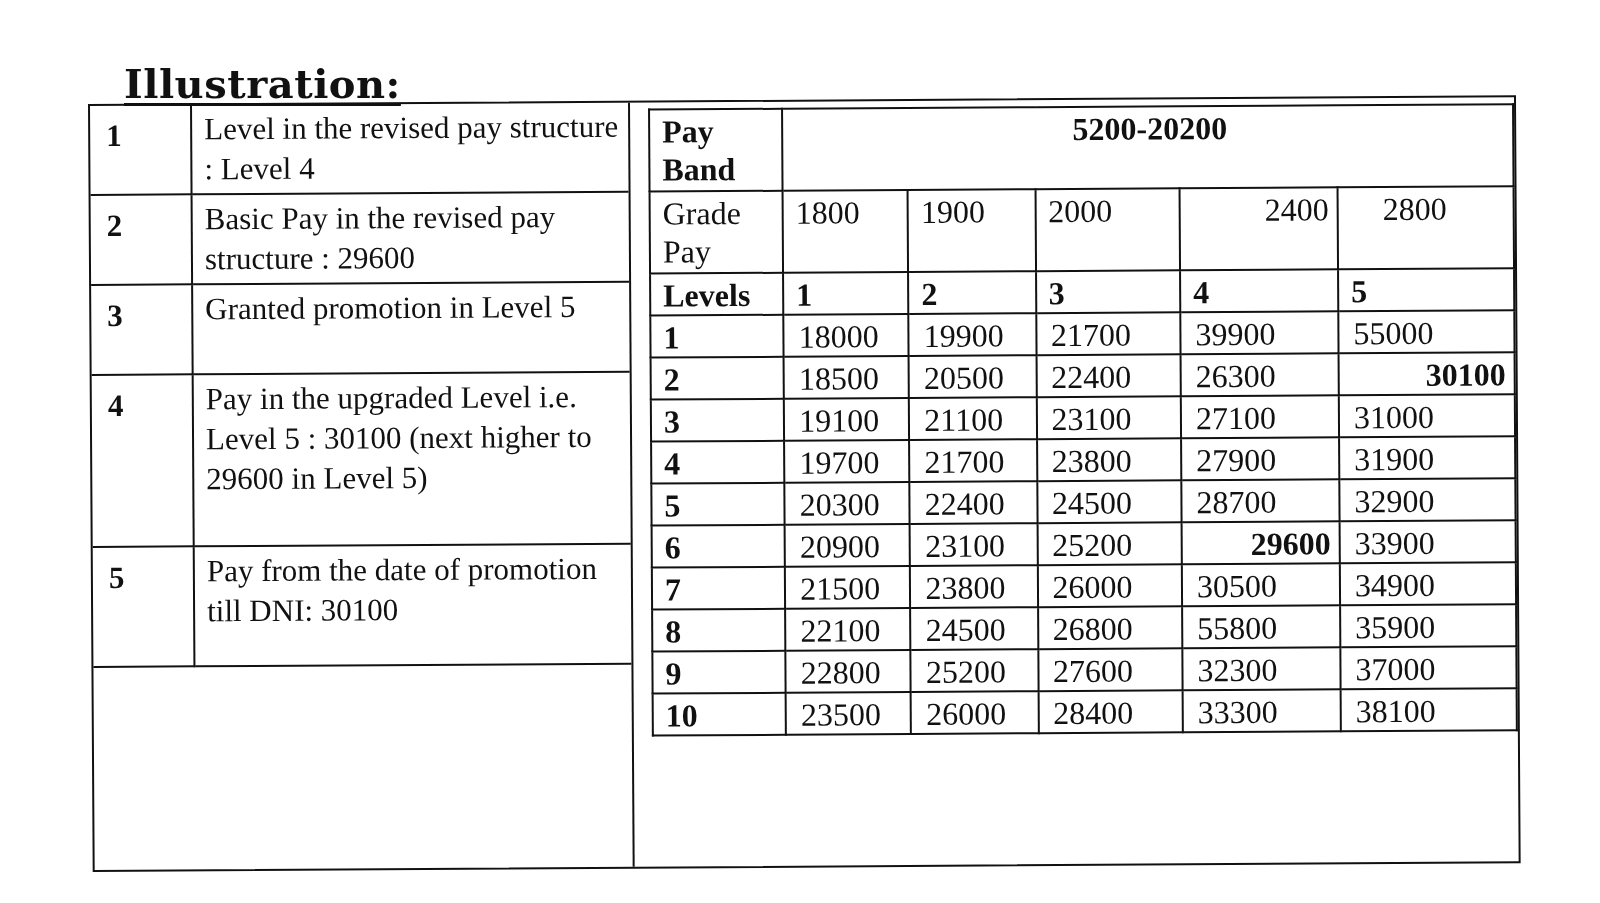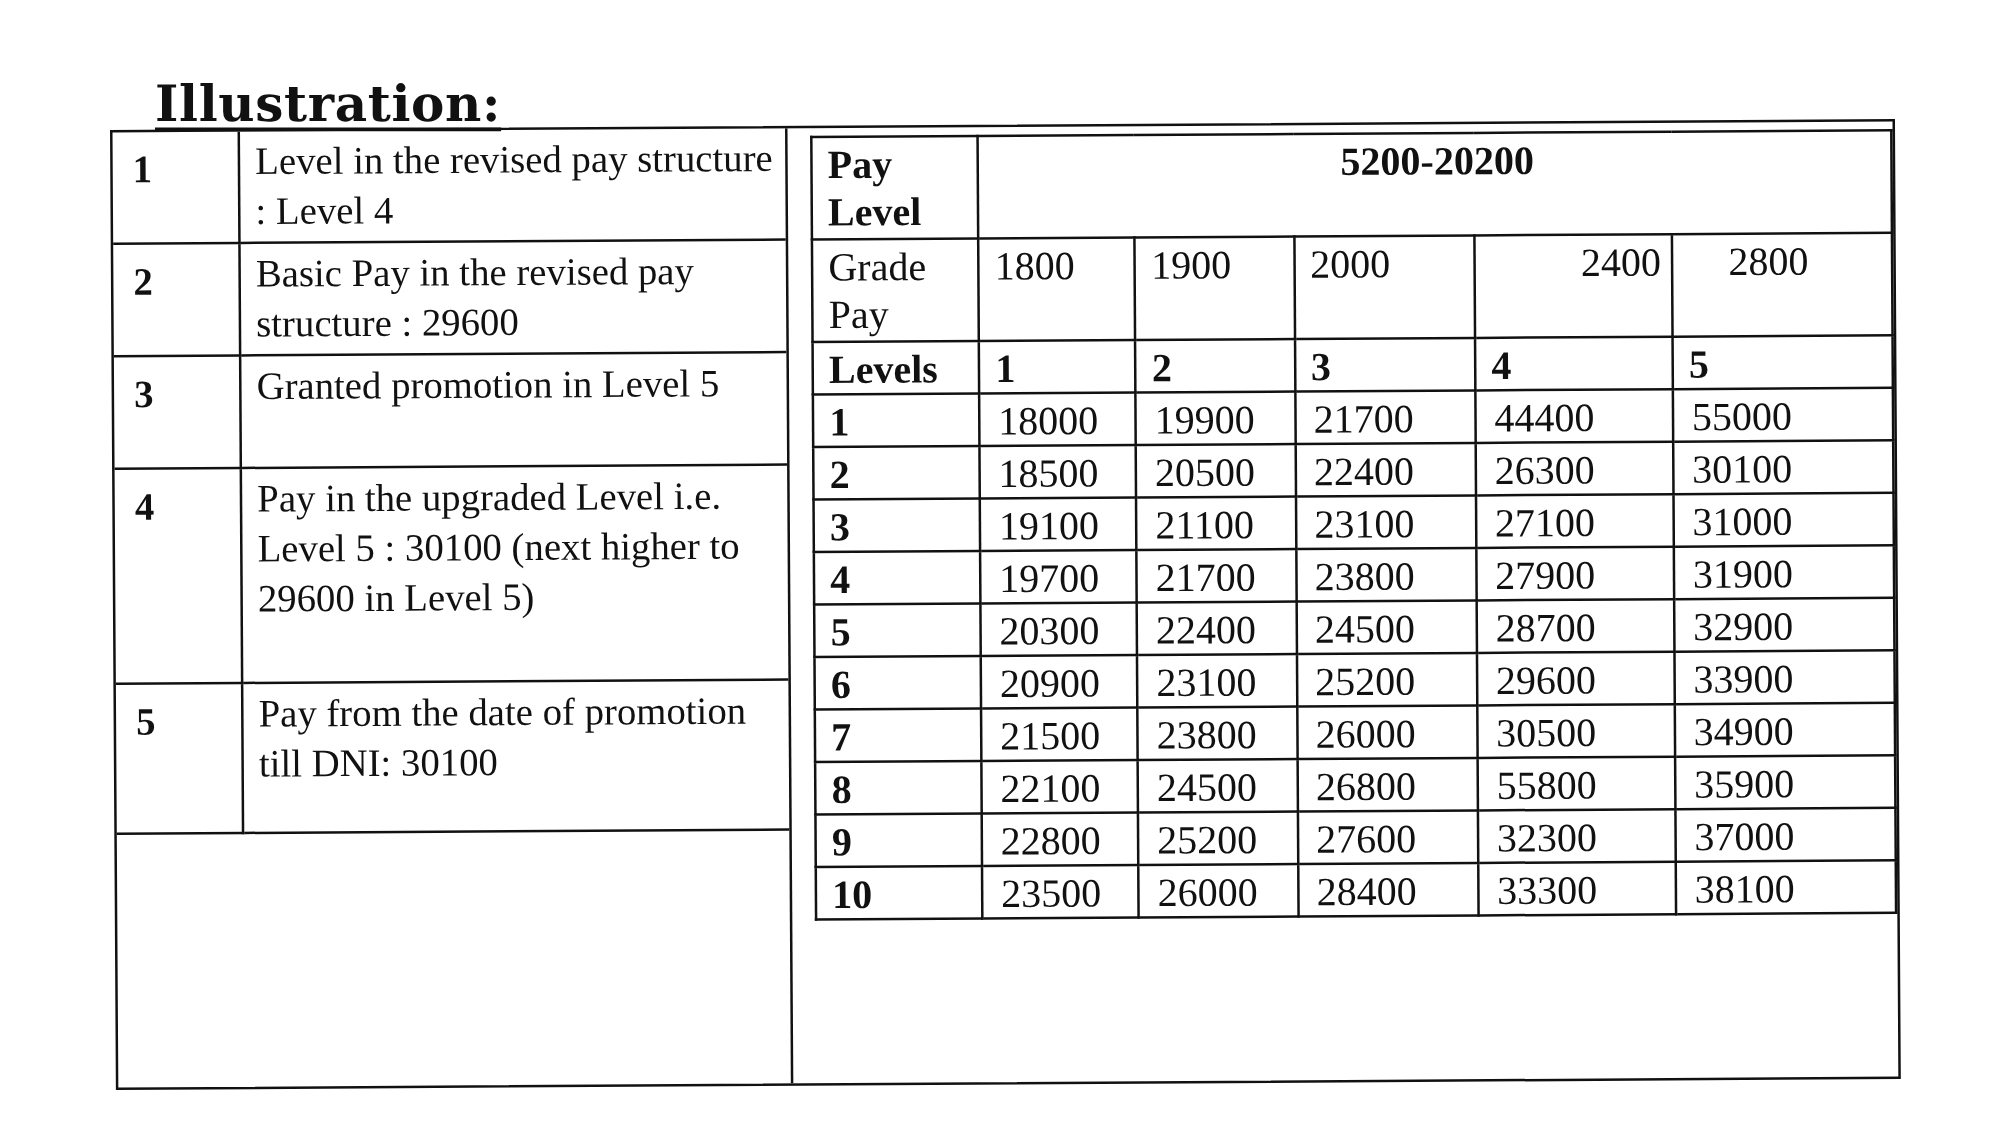--- a/index.html
+++ b/index.html
@@ -110,21 +110,21 @@
       font-weight: bold;
     }
     .matrix td.cell {
       padding-left: 14px;
     }
     .matrix td.c1 { width: 104px; }
     .matrix td.c2 { width: 106px; }
     .matrix td.c3 { width: 124px; margin-top: 12px; }
     .matrix td.c4 { width: 138px; text-align: right; }
     .matrix td.c5 { width: 124px; padding-left: 44px; }
-    .matrix td.bold { font-weight: normal; }
+    .matrix td.bold { font-weight: bold; text-align: right; }
   </style>
 </head>
 <body>
 
 <div class="page">
   <h1 class="heading">Illustration:</h1>
 
   <div class="outer">
     <div class="outer-left">
       <table class="steps">
@@ -153,21 +153,21 @@
           <td>Pay from the date of promotion till DNI: 30100</td>
         </tr>
       </tbody>
         </table>
     </div>
 
     <div class="outer-right">
       <table class="matrix">
         <tbody>
             <tr>
-          <td class="hdr">Pay Level</td>
+          <td class="hdr">Pay Band</td>
           <td class="band" colspan="5">5200-20200</td>
         </tr>
         <tr>
           <td class="hdr gp">Grade Pay</td>
           <td class="gp c1">1800</td>
           <td class="gp c2">1900</td>
           <td class="gp c3">2000</td>
           <td class="gp c4">2400</td>
           <td class="gp c5">2800</td>
         </tr>
@@ -178,21 +178,21 @@
           <td class="lvl">3</td>
           <td class="lvl">4</td>
           <td class="lvl">5</td>
         </tr>
 
         <tr>
           <td class="hdr">1</td>
           <td class="cell">18000</td>
           <td class="cell">19900</td>
           <td class="cell">21700</td>
-          <td class="cell">44400</td>
+          <td class="cell">39900</td>
           <td class="cell">55000</td>
         </tr>
         <tr>
           <td class="hdr">2</td>
           <td class="cell">18500</td>
           <td class="cell">20500</td>
           <td class="cell">22400</td>
           <td class="cell">26300</td>
           <td class="cell bold">30100</td>
         </tr>

